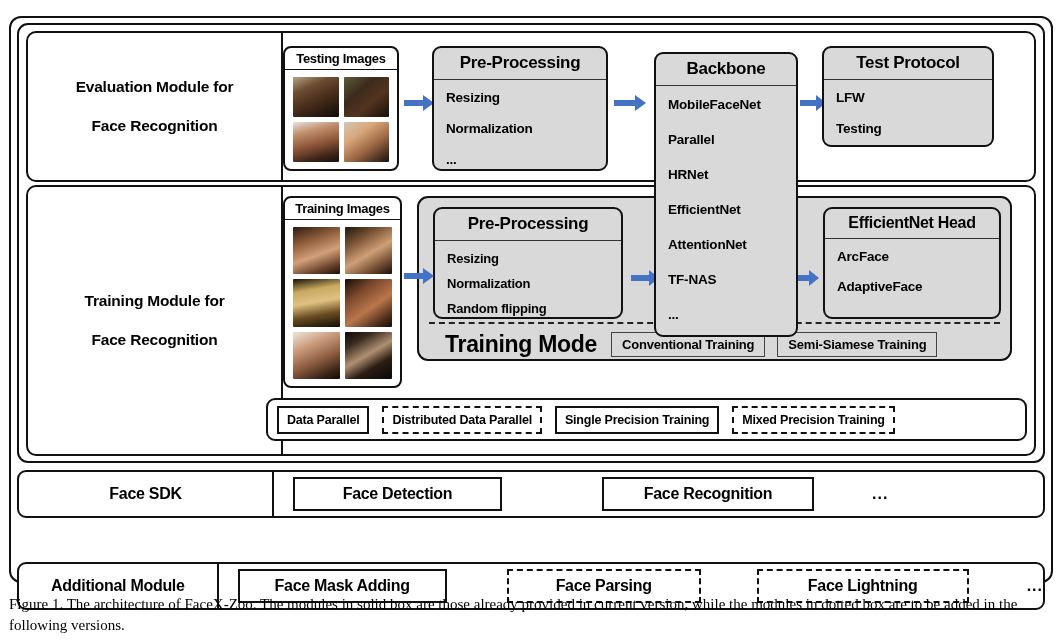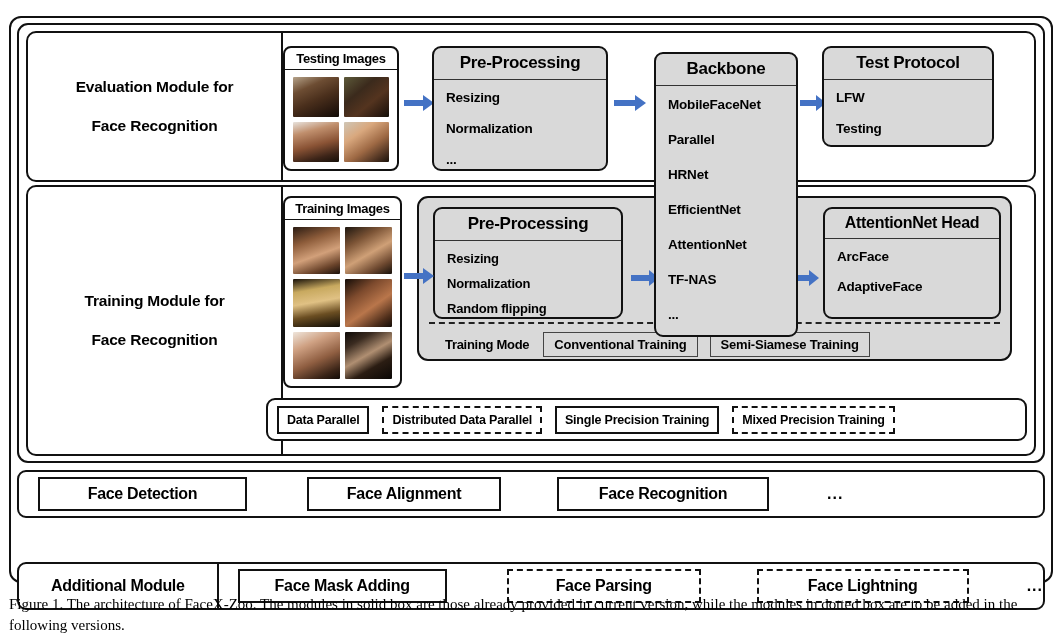--- a/index.html
+++ b/index.html
@@ -83,21 +83,21 @@
   #train-stage{left:417px;top:196px;width:595px;height:165px;border-radius:11px;background:#d9d9d9;border:2px solid #111;
                box-sizing:border-box;position:absolute;}
   #train-pre{left:14px;top:9px;width:190px;height:112px;position:absolute;}
   #train-pre .p-item{margin-bottom:10px;font-size:13px;}
   #train-head{left:404px;top:9px;width:178px;height:112px;position:absolute;}
   #train-head .p-item{margin-bottom:15px;}
   #train-head .p-title{font-size:16px;}
 
   .divider-dashed{position:absolute;left:10px;right:10px;top:124px;border-top:2px dashed #222;}
   #training-mode-row{position:absolute;left:12px;right:10px;top:130px;height:32px;display:flex;align-items:center;}
-  #training-mode-row .tm-label{font-weight:bold;font-size:13px;margin-left:14px;margin-right:14px;letter-spacing:-0.3px;white-space:nowrap;}
+  #training-mode-row .tm-label{font-weight:bold;font-size:23px;margin-left:14px;margin-right:14px;letter-spacing:-0.3px;white-space:nowrap;}
   .chip{
     box-sizing:border-box;border:1.5px solid #444;background:#d9d9d9;
     font-weight:bold;font-size:13px;padding:4px 10px;text-align:center;white-space:nowrap;letter-spacing:-0.2px;
   }
   #training-mode-row .chip+.chip{margin-left:12px;}
 
   
   #parallel-strip{left:266px;top:398px;width:761px;height:43px;border-radius:9px;border:2px solid #111;background:#fff;
                   box-sizing:border-box;position:absolute;display:flex;align-items:center;padding:0 9px;gap:13px;}
   .pbox{
@@ -252,21 +252,21 @@
         </svg>
     </div>
 
     <div class="arrow" style="left:372px;top:72px;width:28px;">
       <svg width="28" height="16" viewBox="0 0 28 16">
           <polygon points="0,5 18,5 18,0 28,8 18,16 18,11 0,11" fill="#4472C4"></polygon>
         </svg>
     </div>
 
     <div class="panel" id="train-head">
-      <div class="p-title">AttentionNet Head</div>
+      <div class="p-title">EfficientNet Head</div>
       <div class="p-body">
         <div class="p-item">ArcFace</div>
         <div class="p-item">AdaptiveFace</div>
         <div class="p-item dots">...</div>
       </div>
     </div>
 
     <div class="divider-dashed"></div>
 
     <div id="training-mode-row">
@@ -277,24 +277,24 @@
   </div>
 
   <div id="parallel-strip">
     <div class="pbox solid">Data Parallel</div>
     <div class="pbox dotted">Distributed Data Parallel</div>
     <div class="pbox solid">Single Precision Training</div>
     <div class="pbox dotted">Mixed Precision Training</div>
   </div>
 
   <div class="bottom-row" id="face-sdk-row">
+    <div class="br-label">Face SDK</div>
     <div class="br-items">
       <div class="bbox solid" style="width:209px;">Face Detection</div>
       <div style="width:28px;"></div>
-      <div class="bbox solid" style="width:194px;">Face Alignment</div>
       <div style="width:24px;"></div>
       <div class="bbox solid" style="width:212px;">Face Recognition</div>
       <div style="width:26px;"></div>
       <div class="br-dots">...</div>
     </div>
   </div>
 
   <div class="bottom-row" id="additional-row">
     <div class="br-label">Additional Module</div>
     <div class="br-items">

